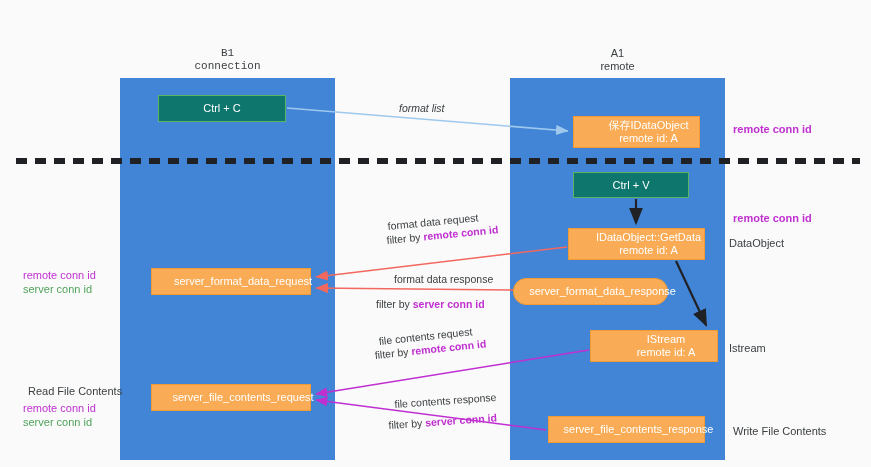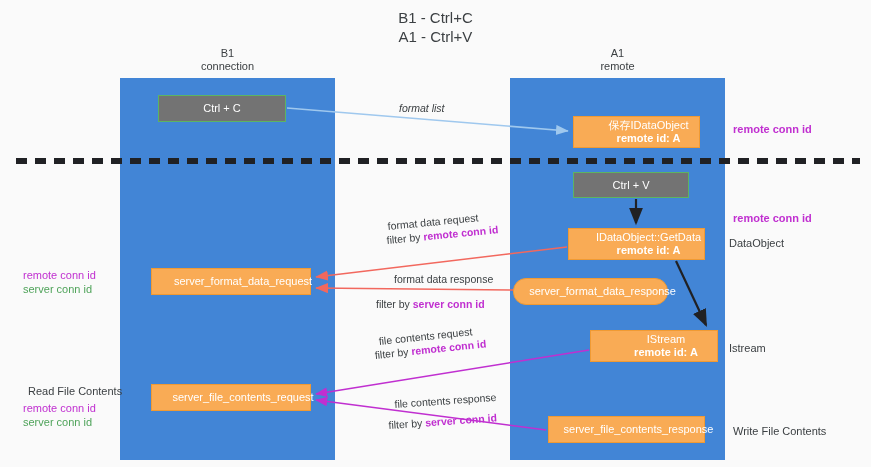--- a/index.html
+++ b/index.html
@@ -16,42 +16,42 @@
   
   .column{position:absolute;background:#4285d6;}
   #col-b1{left:120px;top:78px;width:215px;height:382px;}
   #col-a1{left:510px;top:78px;width:215px;height:382px;}
 
   
   .col-head{
     position:absolute;text-align:center;width:215px;
     font-size:11px;line-height:13px;color:#3c4043;
   }
-  #head-b1{left:120px;top:47px;}
+  #head-b1{left:120px;top:47px;font-family:Liberation Mono, monospace;}
   #head-a1{left:510px;top:47px;}
   .col-head .l2{display:block;}
 
   
   #title{
     position:absolute;left:0;top:8px;width:871px;text-align:center;
     font-size:15px;line-height:19px;color:#3c4043;
   }
   #title span{display:block;}
 
   
   .node{
     position:absolute;box-sizing:border-box;
     display:flex;flex-direction:column;
     align-items:center;justify-content:center;
     color:#ffffff;font-size:11px;line-height:13px;
     text-align:center;
   }
   .node.orange{background:#f9ab55;border:1px solid #f09a33;padding-left:24px;}
-  .node.green{background:#737373;border:1px solid #5cb462;}
-  .node .sub{display:block;font-weight:bold;}
+  .node.green{background:#0f766e;border:1px solid #5cb462;}
+  .node .sub{display:block;}
 
   #n-ctrlc{left:158px;top:95px;width:128px;height:27px;}
   #n-idataobject{left:573px;top:116px;width:127px;height:32px;}
   #n-ctrlv{left:573px;top:172px;width:116px;height:26px;}
   #n-getdata{left:568px;top:228px;width:137px;height:32px;}
   #n-fmtreq{left:151px;top:268px;width:160px;height:27px;align-items:center;}
   #n-fmtresp{left:513px;top:278px;width:155px;height:27px;border-radius:13px;}
   #n-istream{left:590px;top:330px;width:128px;height:32px;}
   #n-filereq{left:151px;top:384px;width:160px;height:27px;}
   #n-fileresp{left:548px;top:416px;width:157px;height:27px;}
@@ -86,24 +86,20 @@
   #el-fcresp{left:394px;top:397px;transform:rotate(-4deg);transform-origin:left top;}
   #el-fcresp2{left:388px;top:418px;transform:rotate(-4deg);transform-origin:left top;}
 
   svg#wires{position:absolute;left:0;top:0;width:871px;height:467px;pointer-events:none;}
 </style>
 </head>
 <body>
 
 <div id="canvas">
 
-  <div id="title">
-    <span>B1 - Ctrl+C</span>
-    <span>A1 - Ctrl+V</span>
-  </div>
 
   <div class="col-head" id="head-b1">
     <span>B1</span>
     <span class="l2">connection</span>
   </div>
   <div class="col-head" id="head-a1">
     <span>A1</span>
     <span class="l2">remote</span>
   </div>
 

